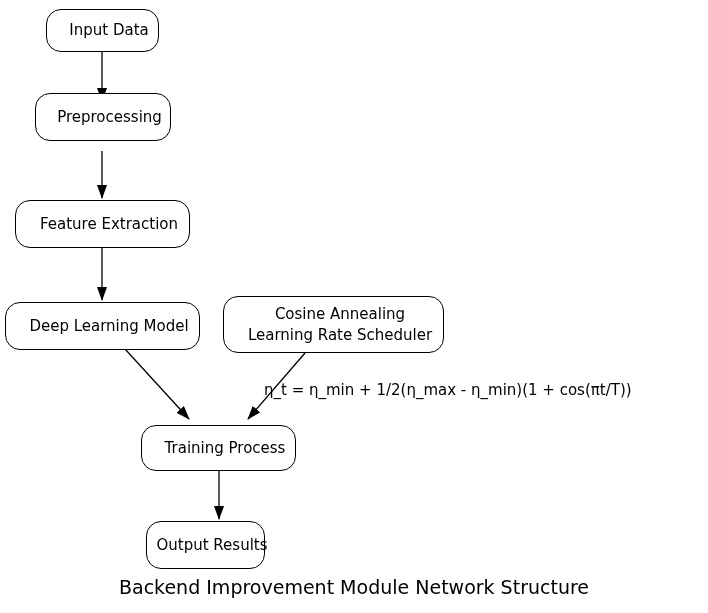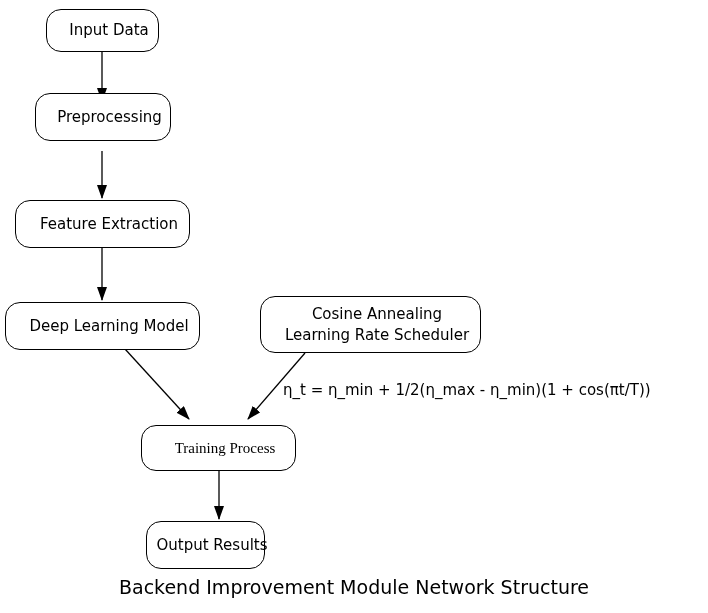--- a/index.html
+++ b/index.html
@@ -38,42 +38,42 @@
     align-items: center;
     justify-content: center;
     font-size: 15px;
     line-height: 21px;
     text-align: center;
     white-space: nowrap;
     padding-left: 13px;
   }
   .edge-label {
     position: absolute;
-    left: 283px;
+    left: 264px;
     top: 380px;
     font-size: 15px;
     line-height: 21px;
     white-space: nowrap;
   }
   .diagram-title {
     position: absolute;
     left: 0;
     top: 575px;
     width: 708px;
     text-align: center;
     font-size: 19px;
     line-height: 24px;
   }
   
   .n-input      { left: 46px;  top: 9px;   width: 113px; height: 43px; }
   .n-preproc    { left: 35px;  top: 93px; width: 136px; height: 48px; }
   .n-feature    { left: 15px;  top: 200px; width: 175px; height: 48px; }
   .n-deep       { left: 5px;   top: 302px; width: 195px; height: 48px; }
-  .n-cosine     { left: 223px; top: 296px; width: 221px; height: 57px; margin-left: 37px; }
-  .n-training   { left: 141px; top: 425px; width: 155px; height: 46px; font-family: Liberation Serif, serif; }
+  .n-cosine     { left: 223px; top: 296px; width: 221px; height: 57px; }
+  .n-training   { left: 141px; top: 425px; width: 155px; height: 46px; }
   .n-output     { left: 146px; top: 521px; width: 119px; height: 48px; }
 </style>
 </head>
 <body>
 
 <div class="canvas">
 
   <svg class="edges" width="708" height="613" viewBox="0 0 708 613" xmlns="http://www.w3.org/2000/svg">
     <defs>
       <marker id="ah" viewBox="0 0 14 10" refX="13" refY="5" markerWidth="14" markerHeight="10" orient="auto" markerUnits="userSpaceOnUse">

